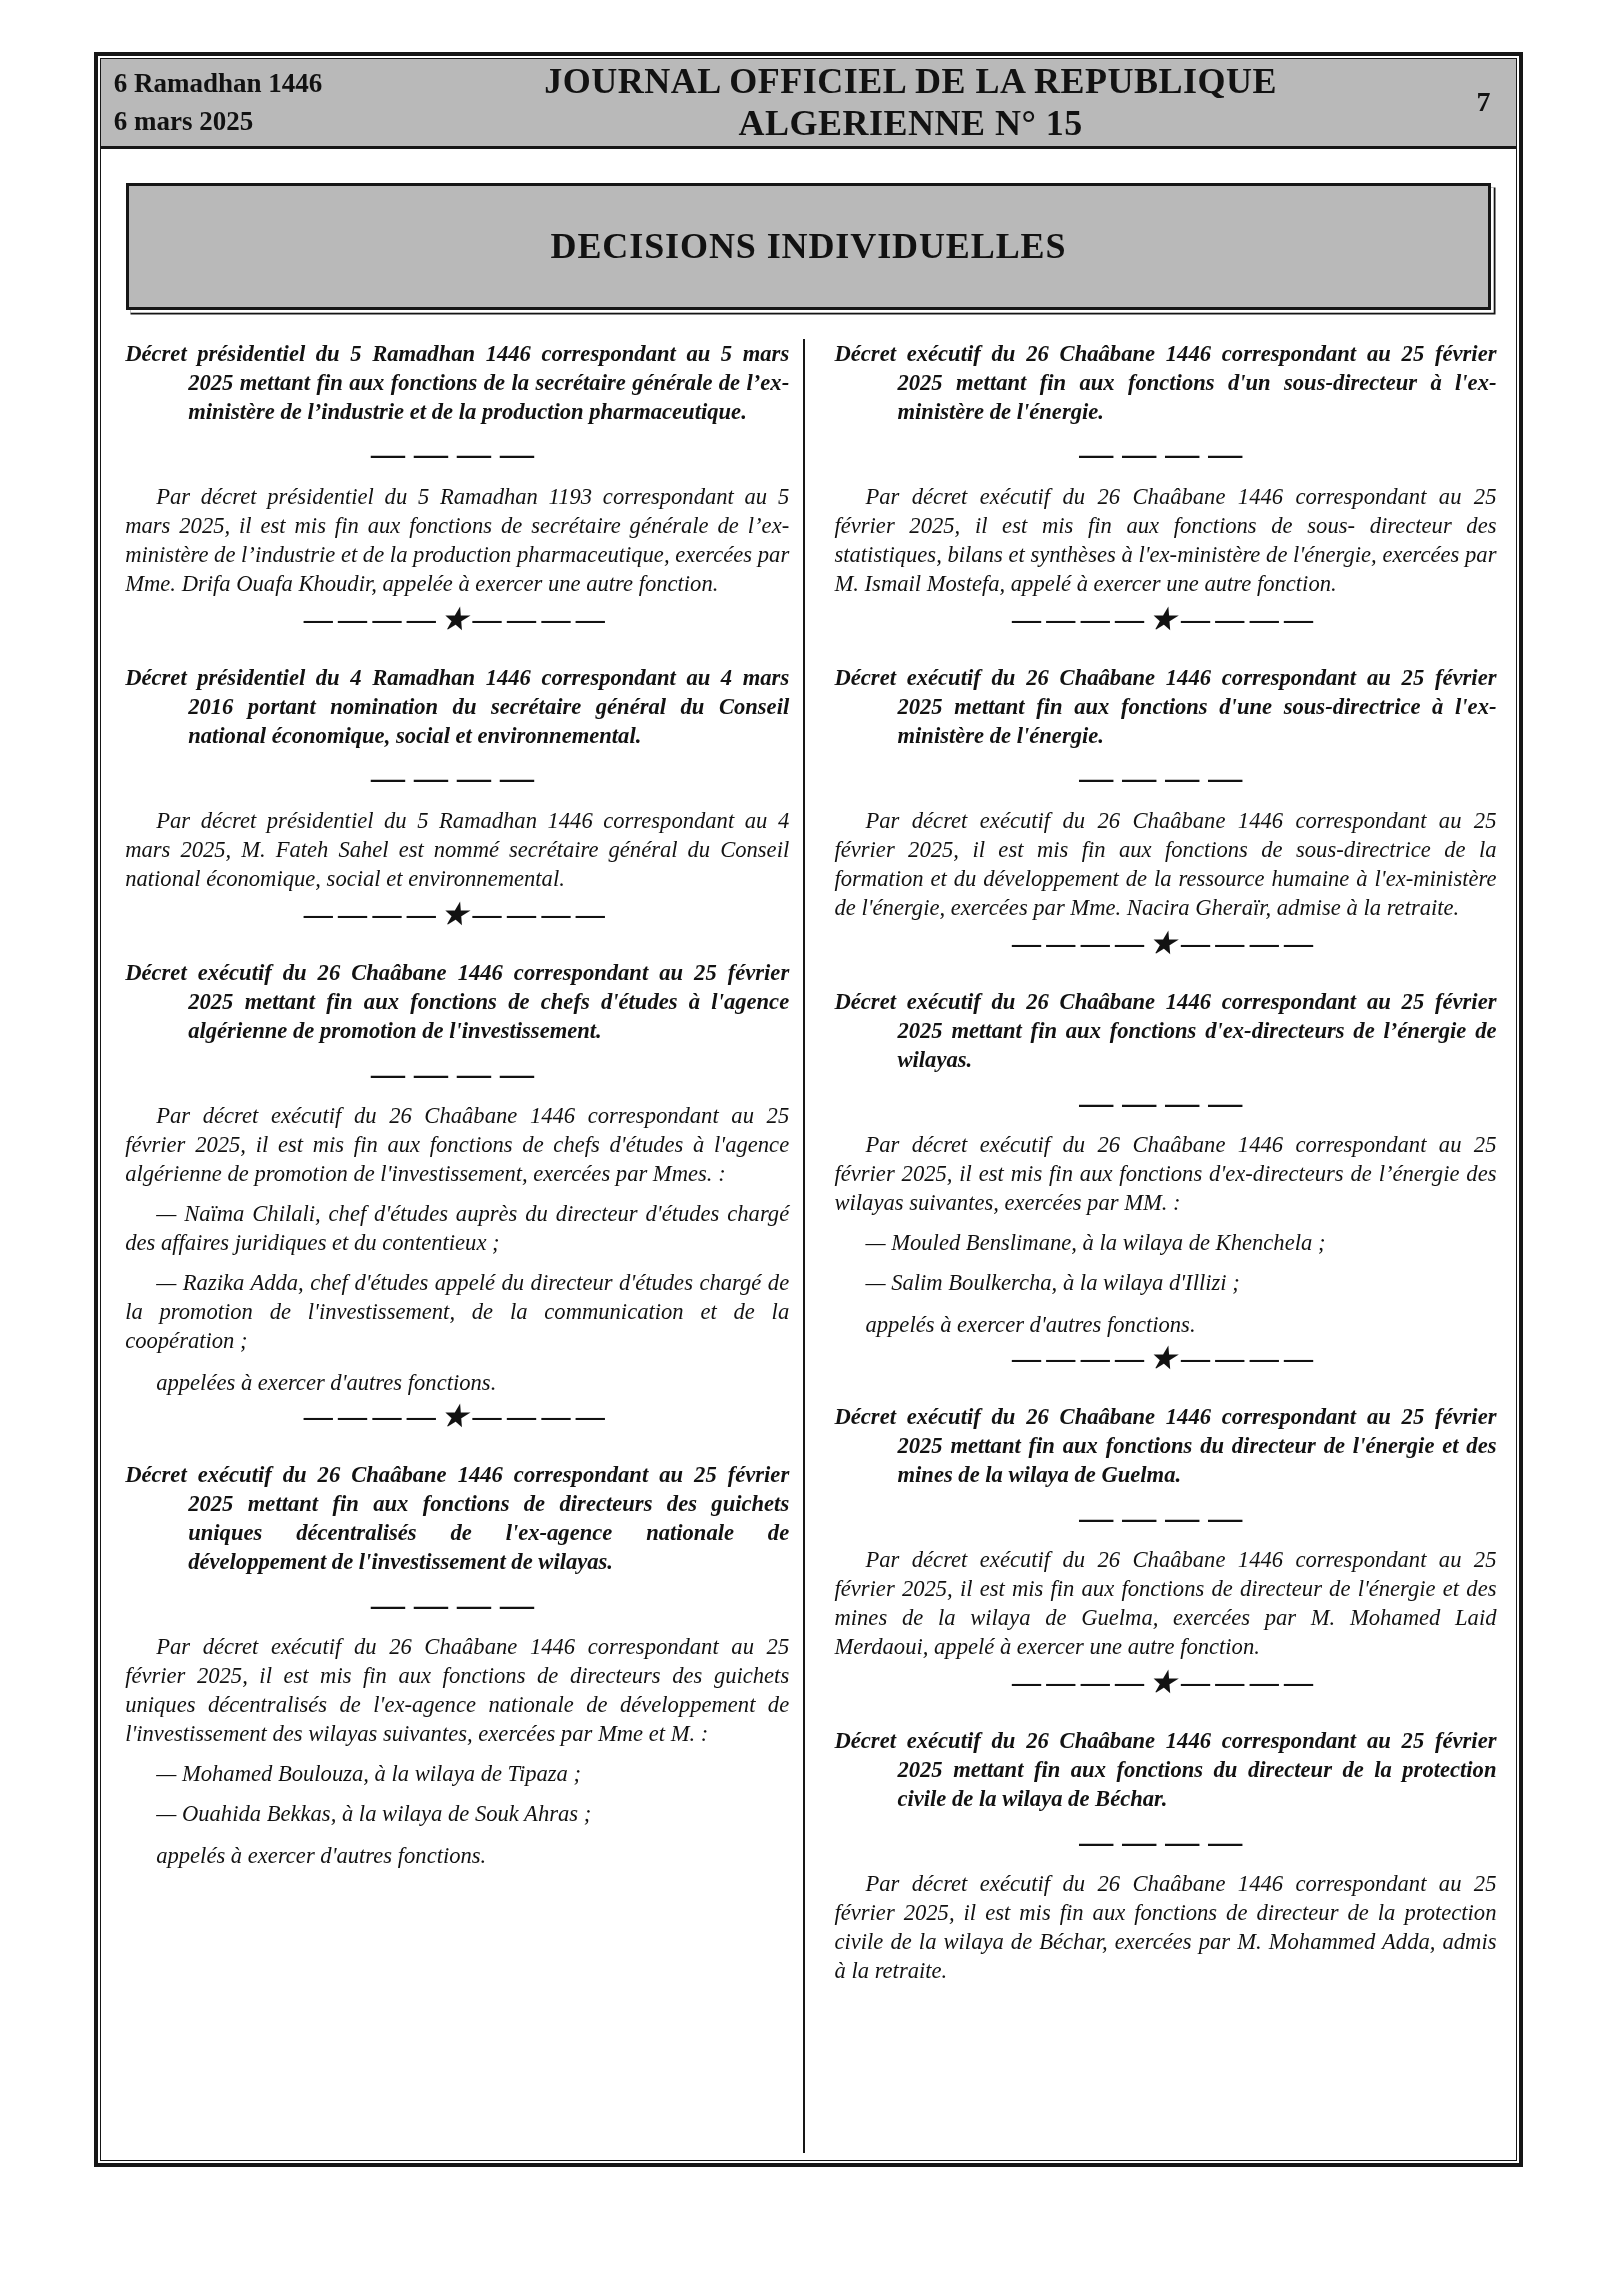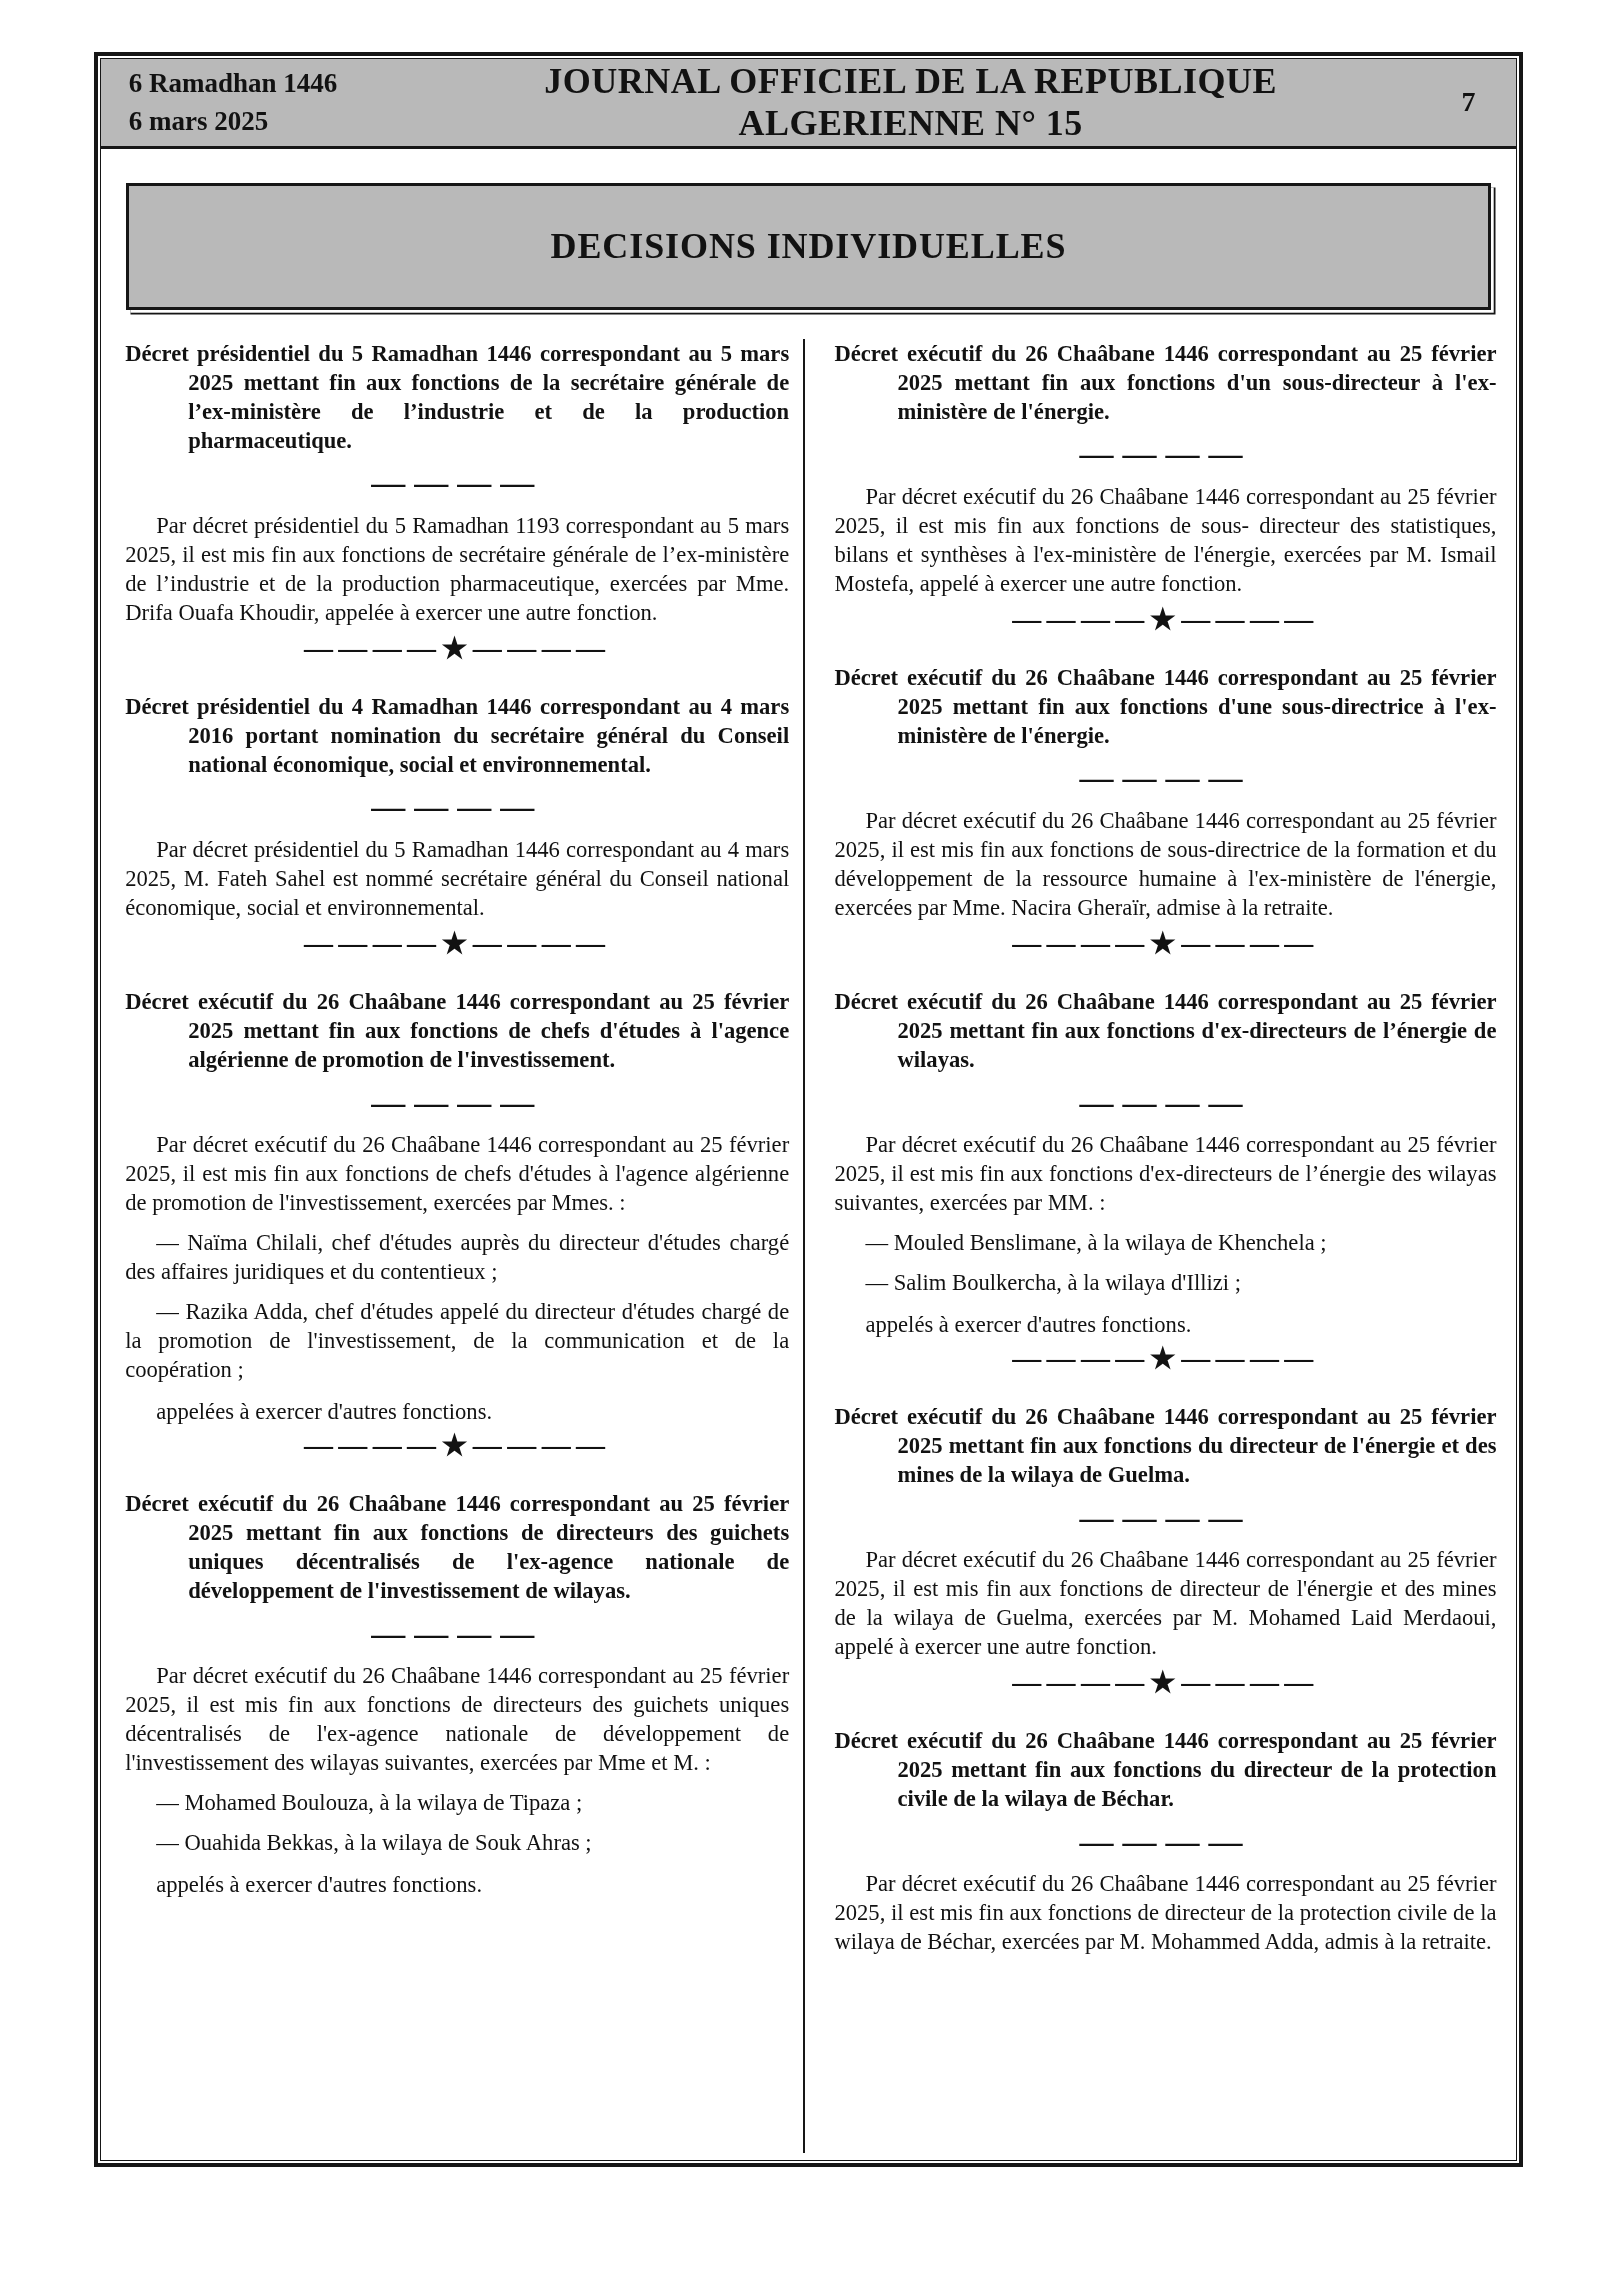--- a/index.html
+++ b/index.html
@@ -11,36 +11,36 @@
   .frame{
     position:absolute;left:94px;top:52px;width:1429px;height:2115px;
     border:4.5px solid #161616;box-sizing:border-box;background:#ffffff;
   }
   .frame-inner{
     position:absolute;inset:1.8px;border:1.8px solid #161616;
     display:flex;flex-direction:column;box-sizing:border-box;
   }
   .masthead{
     height:90px;background:#b9b9b9;border-bottom:3.6px solid #161616;
-    display:flex;align-items:center;padding:0 28px;box-sizing:border-box;
+    display:flex;align-items:center;padding:0 13px;box-sizing:border-box;
     flex:0 0 auto;
   }
   .masthead-dates{width:299px;font-weight:bold;font-size:27px;line-height:38px;text-align:left;}
   .masthead-title{flex:1;text-align:center;font-weight:bold;font-size:36px;letter-spacing:0.5px;padding-left:36px;}
   .masthead-page{width:118px;text-align:right;font-weight:bold;font-size:28px;padding-right:12.7px;}
   .banner{
     margin:34px 25px 0 25px;height:127px;background:#b9b9b9;border:3.6px solid #161616;
     display:flex;align-items:center;justify-content:center;
     font-weight:bold;font-size:36px;letter-spacing:0.9px;box-sizing:border-box;
     box-shadow:3.6px 3.6px 0 -0.9px #ffffff,4.5px 4.5px 0 0 #161616;
     flex:0 0 auto;
   }
   .columns{
     flex:1;display:flex;align-items:stretch;
-    padding:29px 0 7.2px 24.4px;box-sizing:border-box;
+    padding:29px 0 7.2px 24.4px;box-sizing:border-box;font-style:italic;
   }
   .col{font-size:22.6px;line-height:29px;text-align:justify;}
   .col-left{width:664px;flex:0 0 auto;}
   .col-right{width:662px;flex:0 0 auto;}
   .divider{width:2.7px;background:#161616;margin:0 29px 0 13.6px;flex:0 0 auto;}
   .blk-heading{font-weight:bold;padding-left:63px;text-indent:-63px;margin:0 0 14.5px 0;}
   .blk-para{text-indent:31px;margin:0 0 7.2px 0;}
   .blk-item{text-indent:31px;margin:11px 0 11px 0;}
   .blk-closing{text-indent:31px;margin:12.7px 0 3.6px 0;}
   .sep-dash{

